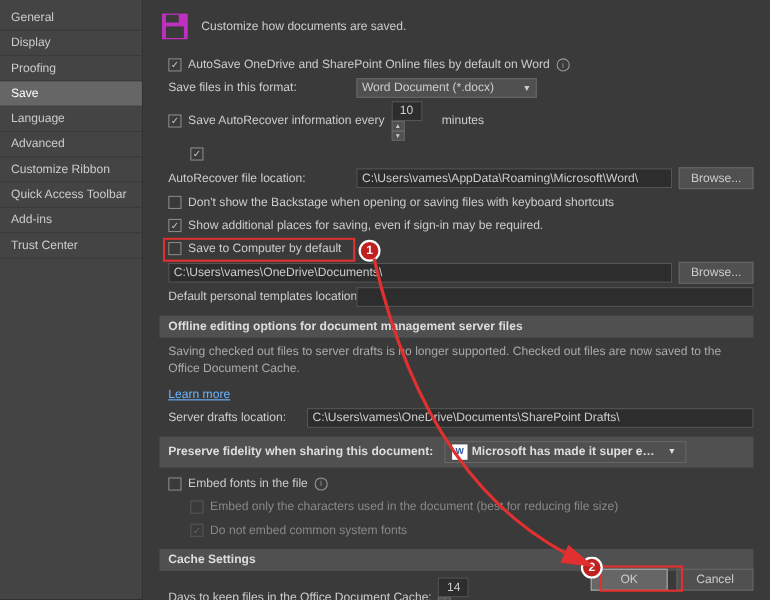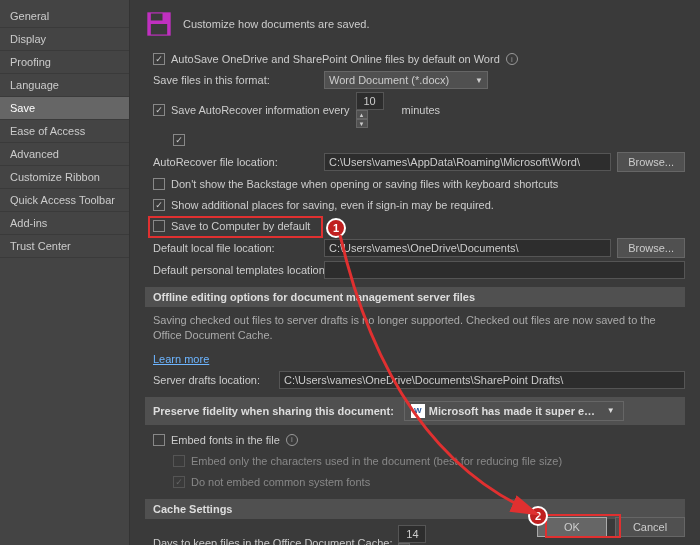--- a/index.html
+++ b/index.html
@@ -42,23 +42,22 @@
 .doc-icon { width: 14px; height: 14px; background: #fff; display: flex; align-items: center; justify-content: center; font-size: 8px; color: #2b579a; font-weight: bold; }
 </style>
 </head>
 <body>
 
 <div class="container">
   <div class="sidebar">
     <div class="sidebar-item">General</div>
     <div class="sidebar-item">Display</div>
     <div class="sidebar-item">Proofing</div>
+    <div class="sidebar-item selected">Save</div>
     <div class="sidebar-item">Language</div>
-    <div class="sidebar-item selected">Save</div>
-    <div class="sidebar-item">Ease of Access</div>
     <div class="sidebar-item">Advanced</div>
     <div class="sidebar-item">Customize Ribbon</div>
     <div class="sidebar-item">Quick Access Toolbar</div>
     <div class="sidebar-item">Add-ins</div>
     <div class="sidebar-item">Trust Center</div>
   </div>
 
   <div class="main">
     <div class="header">
       <svg class="header-icon" viewBox="0 0 24 24">
@@ -108,21 +107,20 @@
     </div>
     <div class="row">
       <span class="checkbox checked"></span>
       <span class="label">Show additional places for saving, even if sign-in may be required.</span>
     </div>
     <div class="row" id="save-computer-row">
       <span class="checkbox"></span>
       <span class="label">Save to Computer by default</span>
     </div>
     <div class="row">
-      <span class="label label-col">Default local file location:</span>
       <input class="input input-wide" value="C:\Users\vames\OneDrive\Documents\" style="">
       <button class="btn">Browse...</button>
     </div>
     <div class="row">
       <span class="label label-col">Default personal templates location:</span>
       <input class="input input-wide" value="" style="">
     </div>
 
     <div class="section-header">Offline editing options for document management server files</div>
     <div class="desc-text">Saving checked out files to server drafts is no longer supported. Checked out files are now saved to the Office Document Cache.</div>

